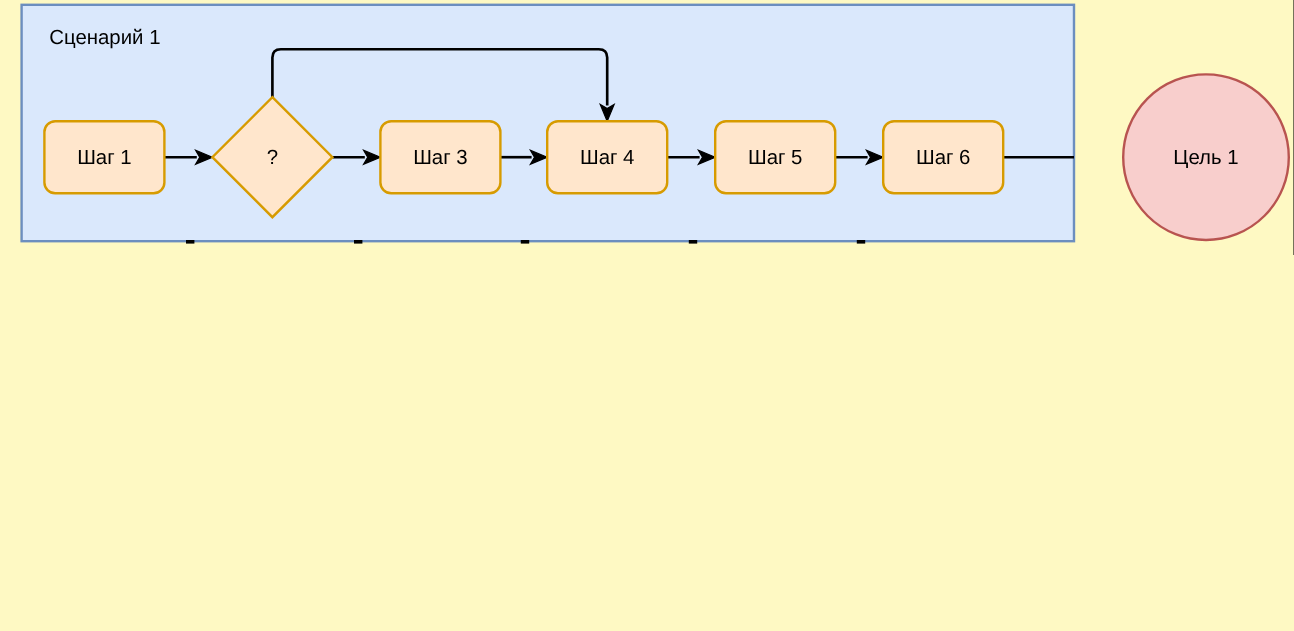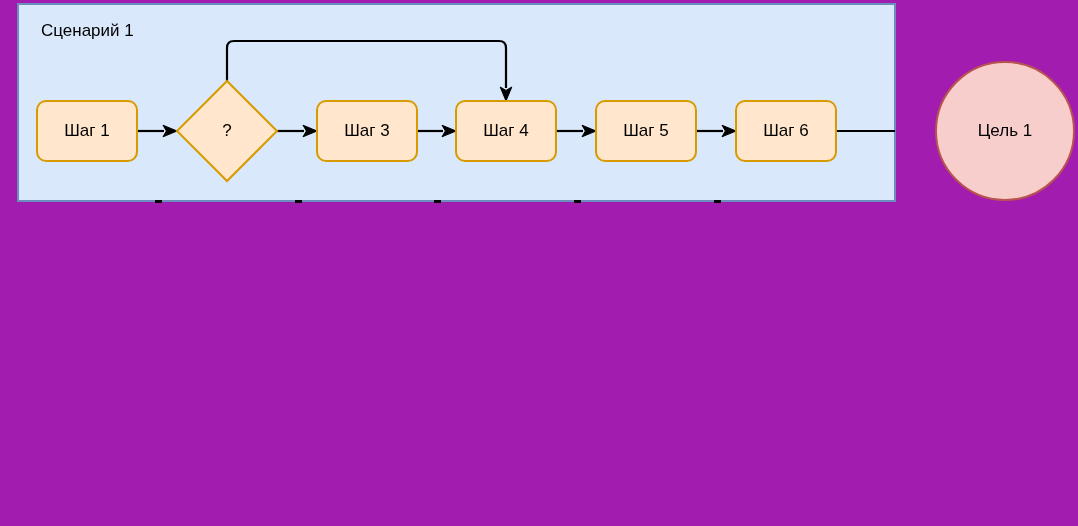--- a/index.html
+++ b/index.html
@@ -11,21 +11,21 @@
   body {
     width: 1078px;
     height: 526px;
     overflow: hidden;
     font-family: "Liberation Sans", sans-serif;
   }
   #canvas {
     position: relative;
     width: 1078px;
     height: 526px;
-    background: #a21caf;
+    background: #fef9c3;
   }
   #diagram-svg {
     position: absolute;
     left: 0;
     top: 0;
     width: 1078px;
     height: 526px;
     display: block;
   }
   .shape-label {

